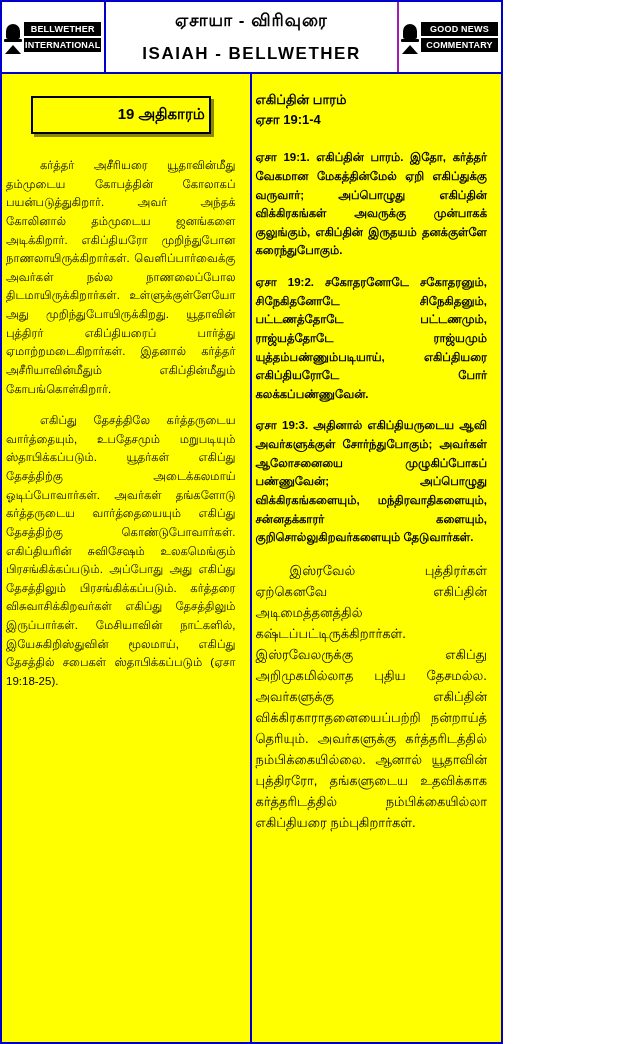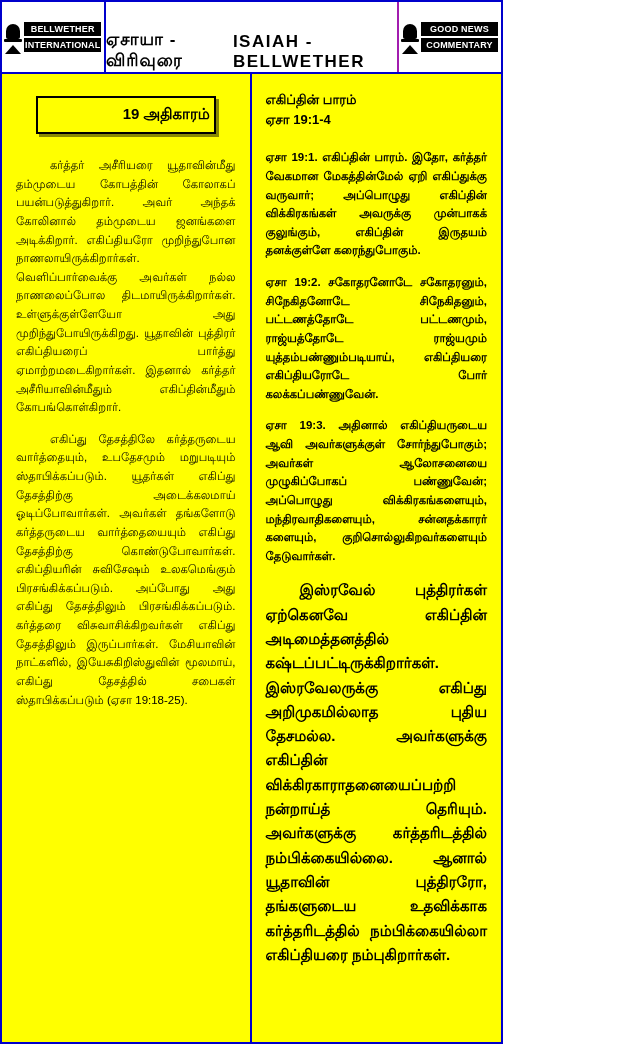--- a/index.html
+++ b/index.html
@@ -94,21 +94,22 @@
     padding: 2px 1px;
     margin-bottom: 2px;
     white-space: nowrap;
     overflow: hidden;
   }
   .logo-line:last-child { margin-bottom: 0; }
 
   .header-titles {
     flex: 1 1 auto;
     display: flex;
-    align-items: flex-end;
+    flex-direction: column;
+    align-items: center;
     justify-content: center;
     gap: 12px;
   }
   .title-ta {
     font-size: 17px;
     font-weight: bold;
     color: #000000;
     letter-spacing: 1px;
   }
   .title-en {
@@ -121,21 +122,21 @@
   
   .body-area {
     position: relative;
     height: calc(1044px - 72px - 4px);
     background: #ffff00;
     display: flex;
     box-sizing: border-box;
   }
   .col {
     box-sizing: border-box;
-    padding: 16px 14px 10px 14px;
+    padding: 16px 14px 10px 4px;
     width: 50%;
   }
   .col.left {
     border-right: 2px solid #0000cc;
   }
   .chapter-badge {
     margin: 6px auto 22px auto;
     width: 168px;
     border: 2px solid #000000;
     background: #ffff00;
@@ -169,26 +170,26 @@
     margin: 0 0 13px 0;
     font-size: 11.5px;
     line-height: 1.62;
     color: #000000;
     text-align: justify;
     text-indent: 0;
     font-weight: bold;
   }
   p.closing {
     margin: 0 0 12px 0;
-    font-size: 15px;
+    font-size: 13px;
     line-height: 1.62;
     color: #000000;
     text-align: justify;
     text-indent: 34px;
-    font-weight: bold;
+    font-weight: normal;
   }
 </style>
 </head>
 <body>
 
 <div class="page">
 
   <div class="header">
 
     <div class="logo-box">

